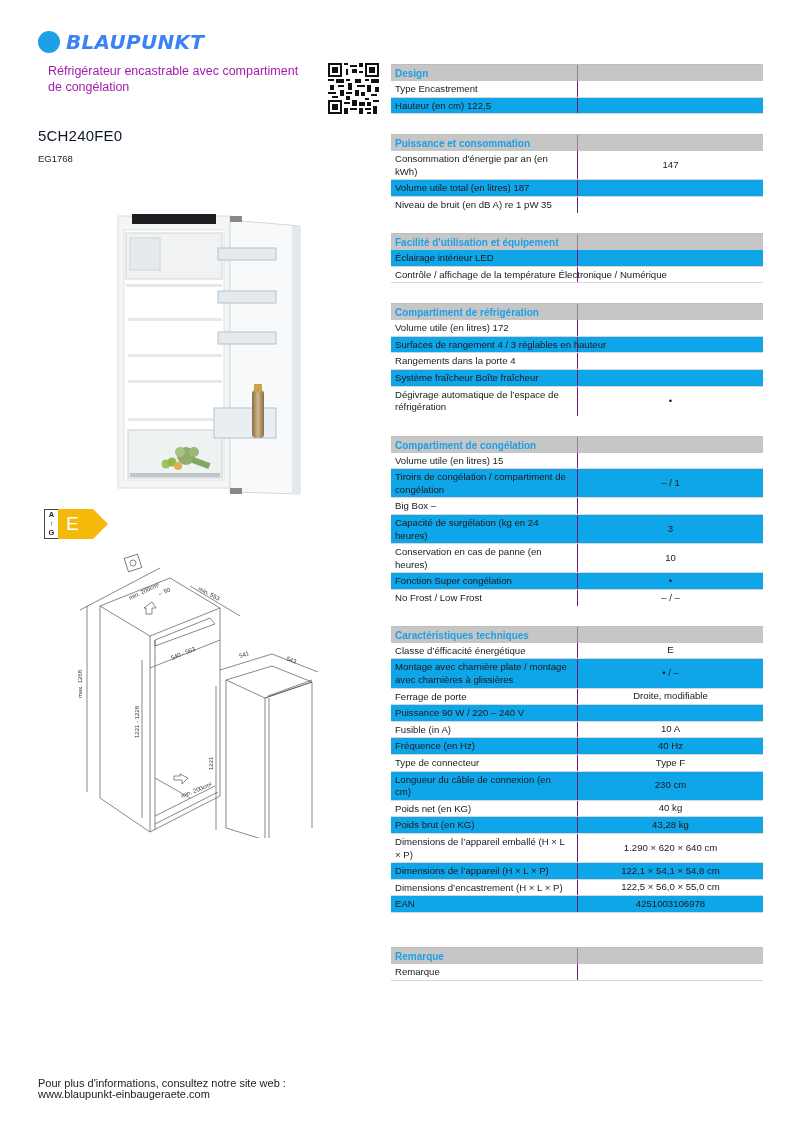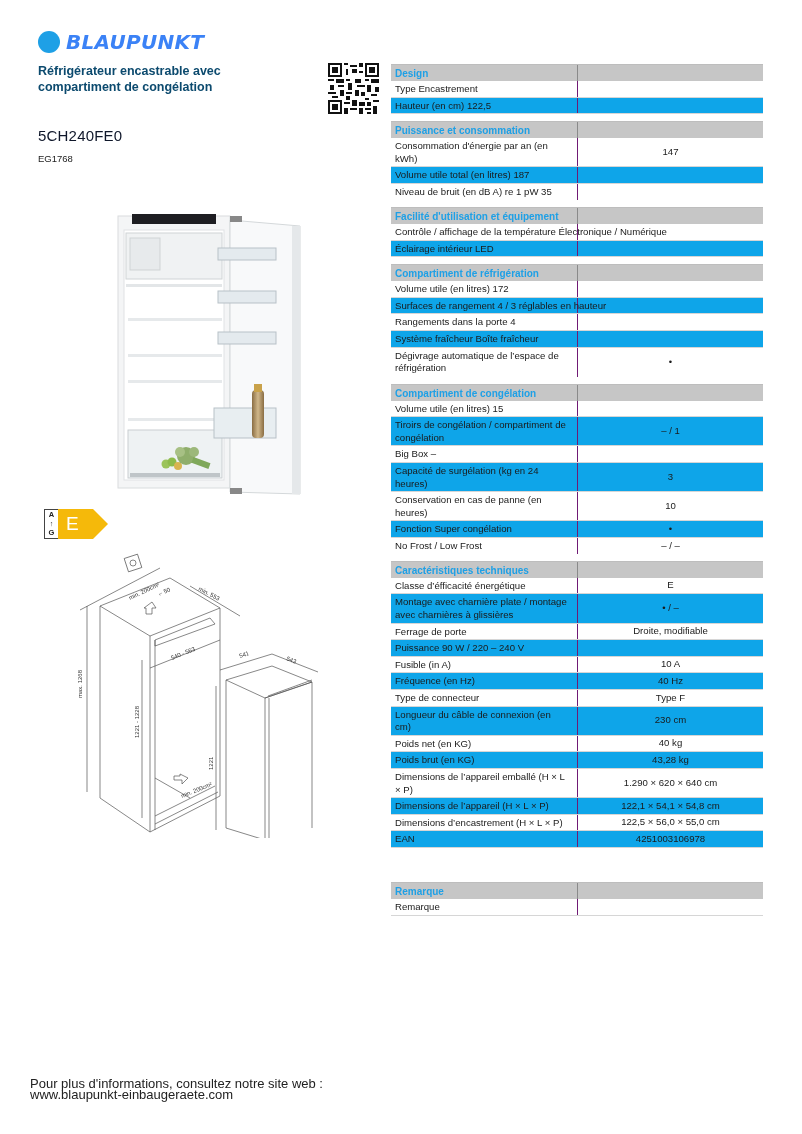--- a/index.html
+++ b/index.html
@@ -3,49 +3,49 @@
 <meta charset="utf-8">
 <style>
   * { box-sizing: border-box; margin: 0; padding: 0; }
   html, body { width: 802px; height: 1134px; background: #ffffff; }
   body { position: relative; font-family: "Liberation Sans", sans-serif; color: #1a1a1a; overflow: hidden; }
 
   .logo { position: absolute; left: 38px; top: 30px; display: flex; align-items: center; }
   .logo-dot { width: 22px; height: 22px; border-radius: 50%; background: #1ea0e6; margin-right: 6px; }
   .logo-text { font-family: "DejaVu Sans", sans-serif; font-weight: bold; font-style: italic; font-size: 20px; letter-spacing: 0.3px; color: #3b82f6; }
 
-  .product-title { position: absolute; left: 38px; top: 63px; width: 260px; font-weight: bold; font-size: 12.5px; line-height: 16px; color: #0c4a6e; }
+  .product-title { position: absolute; left: 48px; top: 63px; width: 260px; font-weight: normal; font-size: 12.5px; line-height: 16px; color: #a21caf; }
   .model { position: absolute; left: 38px; top: 127px; font-size: 15px; color: #0f172a; letter-spacing: 0.2px; }
   .code { position: absolute; left: 38px; top: 153px; font-size: 9.5px; color: #222; }
 
   .qr { position: absolute; left: 328px; top: 63px; width: 51px; height: 51px; }
 
   .fridge { position: absolute; left: 114px; top: 208px; width: 200px; height: 290px; }
 
   .energy { position: absolute; left: 44px; top: 509px; display: flex; align-items: center; }
   .energy-scale { width: 14px; height: 30px; border: 1px solid #444; border-right: none; font-size: 7.5px; font-weight: bold; line-height: 9.5px; text-align: center; color: #222; background: #fff; }
   .energy-arrow { position: relative; height: 30px; width: 50px; background: #f5b90a; clip-path: polygon(0 0, 70% 0, 100% 50%, 70% 100%, 0 100%); display: flex; align-items: center; padding-left: 8px; }
   .energy-letter { color: #fff; font-size: 19px; font-weight: normal; }
 
   .drawing { position: absolute; left: 60px; top: 548px; width: 280px; height: 290px; }
 
   .specs { position: absolute; left: 391px; top: 64px; width: 372px; }
-  .section { margin-bottom: 7px; }
+  .section { margin-bottom: 20px; }
   .sec-head { display: flex; height: 17px; background: #c6c6c6; border-top: 1px solid #bdbdbd; }
   .sec-head .c1 { width: 187px; padding-left: 4px; color: #1ea0e6; font-weight: bold; font-size: 10px; line-height: 17px; border-right: 1px solid #8a8a8a; }
   .sec-head .c2 { flex: 1; }
   .row { display: flex; font-size: 9.6px; line-height: 12.6px; border-bottom: 1px solid #d6d6d6; }
   .row.alt { background: #0ea5e9; }
   .row .c1 { width: 187px; padding: 2px 8px 1px 4px; border-right: 1px solid #701a75; white-space: normal; }
   .row .c1.wide { white-space: nowrap; overflow: visible; position: relative; z-index: 2; }
   .row .c2 { flex: 1; display: flex; align-items: center; justify-content: center; text-align: center; padding: 1px 4px; }
   .row.h1 { min-height: 16px; }
   .row.h2 { min-height: 29px; }
 
-  .footer { position: absolute; left: 30px; top: 1078px; font-size: 13px; line-height: 11px; color: #222; }
+  .footer { position: absolute; left: 38px; top: 1078px; font-size: 11px; line-height: 11px; color: #222; }
 </style>
 </head>
 <body>
 
 <div class="logo">
   <div class="logo-dot"></div>
   <span class="logo-text">BLAUPUNKT</span>
 </div>
 
 <div class="product-title">Réfrigérateur encastrable avec compartiment de congélation</div>
@@ -246,26 +246,26 @@
         <div class="c1">Niveau de bruit (en dB A) re 1 pW 35</div>
         <div class="c2"></div>
       </div>
   </div>
 
   <div class="section">
     <div class="sec-head">
         <div class="c1">Facilité d'utilisation et équipement</div>
         <div class="c2"></div>
       </div>
+    <div class="row h1 alt">
+        <div class="c1">Éclairage intérieur LED</div>
+        <div class="c2"></div>
+      </div>
     <div class="row h1">
         <div class="c1 wide">Contrôle / affichage de la température Électronique / Numérique</div>
-        <div class="c2"></div>
-      </div>
-    <div class="row h1 alt">
-        <div class="c1">Éclairage intérieur LED</div>
         <div class="c2"></div>
       </div>
   </div>
 
   <div class="section">
     <div class="sec-head">
         <div class="c1">Compartiment de réfrigération</div>
         <div class="c2"></div>
       </div>
     <div class="row h1">

